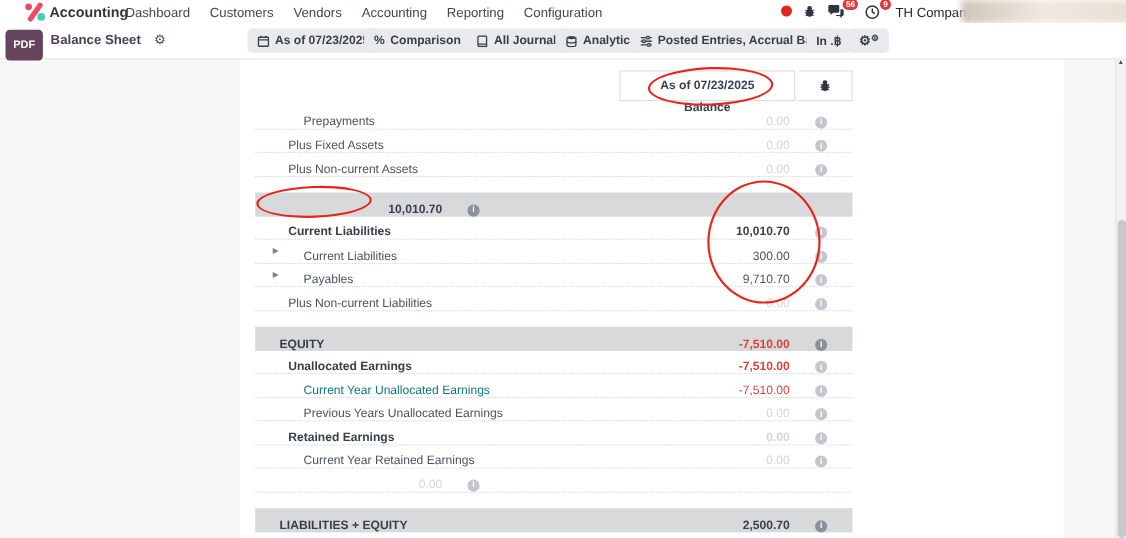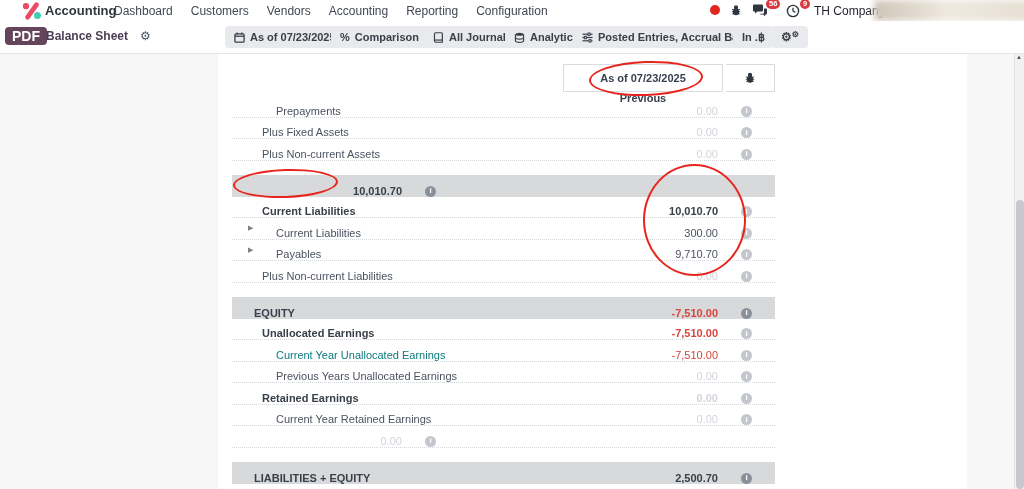--- a/index.html
+++ b/index.html
@@ -13,21 +13,21 @@
   .menus span{cursor:default;}
   .nav-icons{position:absolute;top:0;left:694px;height:21px;}
   .record-dot{position:absolute;left:2px;top:5px;width:10px;height:10px;border-radius:50%;background:#e2251f;}
   .nav-ic{position:absolute;top:4px;}
   .badge{position:absolute;top:-1px;background:#dc3a40;color:#fff;font-size:7.5px;font-weight:bold;border-radius:7px;padding:1px 3px;line-height:8px;z-index:3;}
   .company{position:absolute;left:800px;top:4px;font-size:12px;color:#1f2329;}
   .avatar-blur{position:absolute;left:860px;top:0;width:164px;height:21px;background:linear-gradient(90deg,#cfc5b8,#efe9e0 45%,#e6ded2);filter:blur(3px);}
 
   
   .toolbar{position:absolute;top:21px;left:0;width:1024px;height:32px;background:#fff;border-bottom:1px solid #e2e5e9;z-index:20;}
-  .pdf-btn{position:absolute;left:5px;top:6px;height:18px;padding:0 7px;background:#65455c;color:#fff;font-size:14px;font-weight:bold;border:none;border-radius:4px;display:inline-flex;align-items:center;}
+  .pdf-btn{position:absolute;left:5px;top:6px;height:28px;padding:0 7px;background:#65455c;color:#fff;font-size:10px;font-weight:bold;border:none;border-radius:4px;display:inline-flex;align-items:center;}
   .report-title{position:absolute;left:46px;top:8px;font-size:12px;font-weight:bold;color:#4c3f54;}
   .title-gear{position:absolute;left:140px;top:8px;font-size:12px;color:#4b5563;cursor:pointer;}
   .fbtn{position:absolute;top:5px;height:22px;padding:0 9px;background:#e8eaed;border:none;border-radius:4px;font-size:11px;font-weight:600;color:#3a4049;display:inline-flex;align-items:center;gap:5px;font-family:"Liberation Sans",sans-serif;}
   .fbtn svg{flex:0 0 auto;}
   .pct{font-weight:bold;font-size:11px;}
   .cogs{font-size:12px;line-height:1;}
   .cogs small{font-size:8px;vertical-align:top;}
 
   
   .content{position:absolute;top:53px;left:0;width:1024px;height:436px;background:#f7f7f8;}
@@ -299,21 +299,21 @@
         <div class="date-cell">As of 07/23/2025</div>
         <div class="bug-cell">
           <svg width="12" height="12" viewBox="0 0 12 12">
             <g stroke="#2f3640" stroke-width="1.1" fill="#2f3640">
               <ellipse cx="6" cy="7.2" rx="2.5" ry="3"></ellipse>
                 <circle cx="6" cy="3" r="1.6"></circle>
               <path d="M2.2 4.6 L3.8 5.8 M1.8 7.2 L3.4 7.2 M2.5 9.8 L3.9 8.7 M9.8 4.6 L8.2 5.8 M10.2 7.2 L8.6 7.2 M9.5 9.8 L8.1 8.7" fill="none"></path>
             </g>
           </svg>
         </div>
-        <div class="balance-lbl">Previous</div>
+        <div class="balance-lbl">Balance</div>
       </div>
     </div>
 
     <div class="scroll-track" style="top:0;height:436px;">
       <span class="scroll-up">▲</span>
       <div class="scroll-thumb"></div>
     </div>
   </div>
 
   <div class="annot" style="left:589px;top:61px;width:110px;height:31px;transform:rotate(-2deg);"></div>

